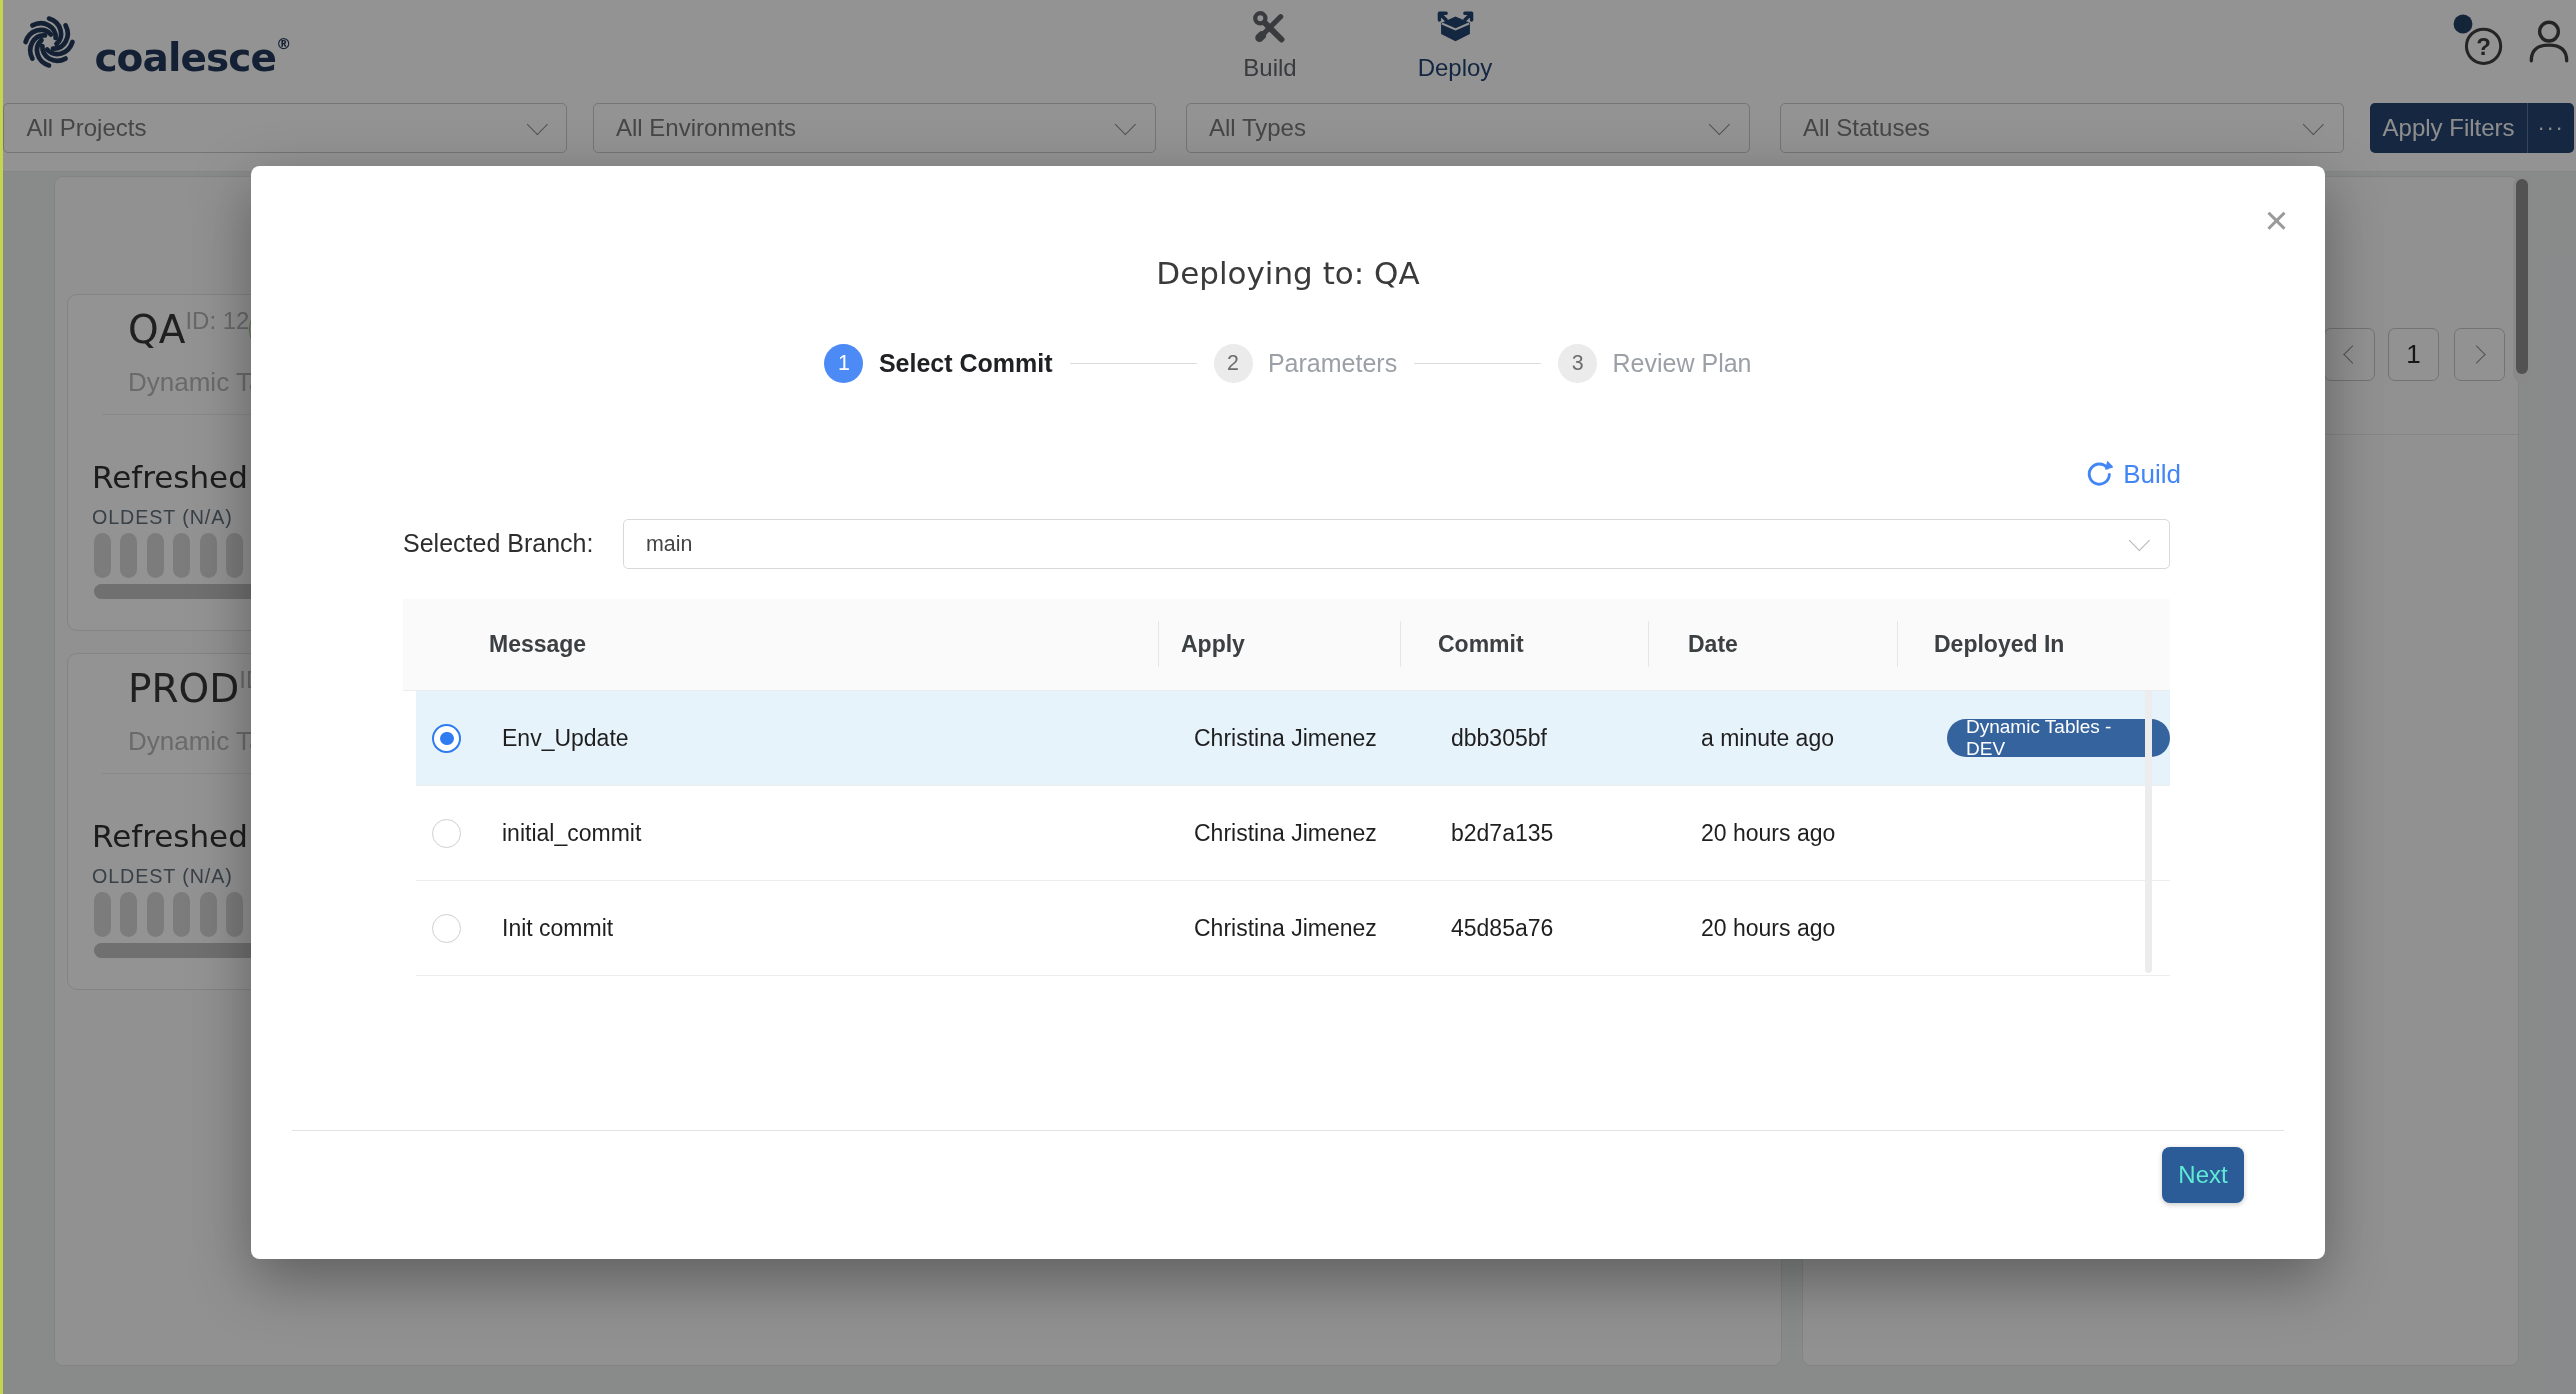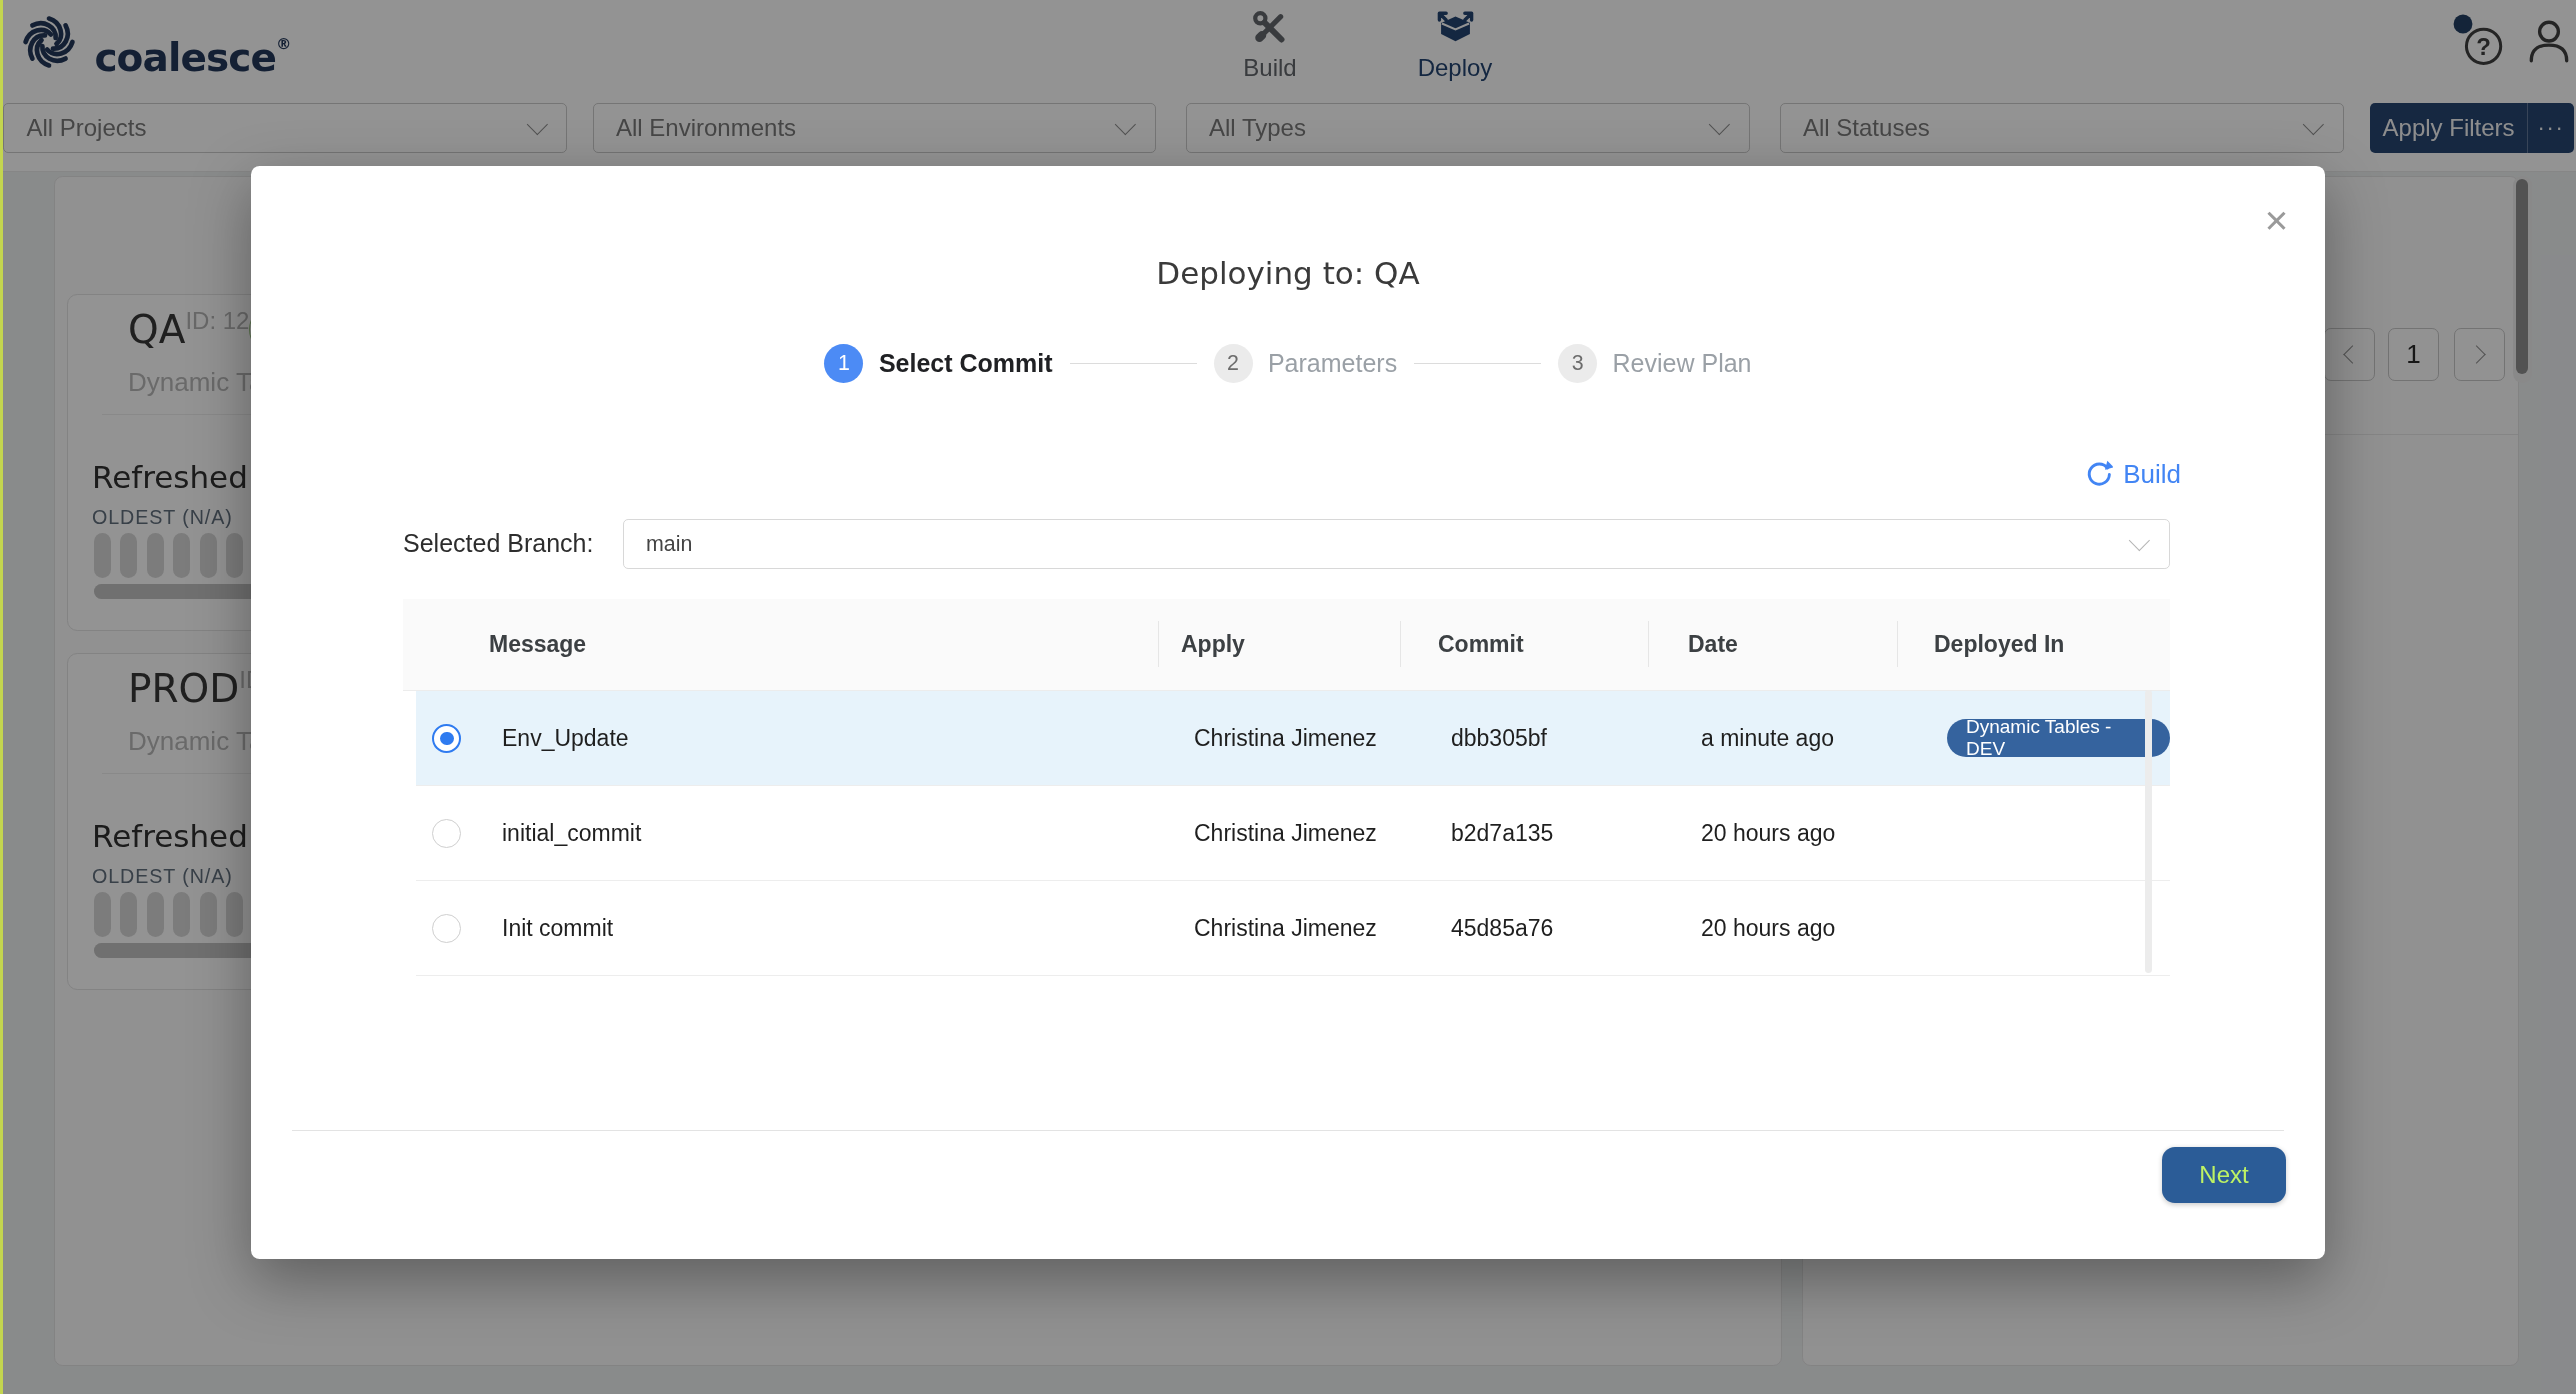--- a/index.html
+++ b/index.html
@@ -95,22 +95,22 @@
   .radio{position:absolute;left:16.3px;top:33px;width:29px;height:29px;border-radius:50%;border:1.7px solid #cfcfcf;
          box-sizing:border-box;background:#fff;}
   .trow.selected .radio{border:2.6px solid #2f7bf0;}
   .radio-dot{position:absolute;left:50%;top:50%;width:13.7px;height:13.7px;margin:-6.9px 0 0 -6.9px;border-radius:50%;background:#2f7bf0;display:none;}
   .trow.selected .radio-dot{display:block;}
   .dbadge{position:absolute;top:28px;height:38px;display:inline-flex;align-items:center;padding:0 19px;border-radius:19px;
           background:#35639e;color:#fff;font-size:19px;font-weight:500;}
   .tbl-scroll{position:absolute;left:1742px;top:91px;width:6.9px;height:283px;background:#ececec;border-radius:3.4px;}
 
   .footer-div{position:absolute;left:41px;right:41px;top:964px;height:0.9px;background:#e3e3e3;}
-  .next-btn{position:absolute;left:1911px;top:981px;width:124px;height:56px;background:#2b5c97;border-radius:13px;
-            color:#bef264;font-size:24px;display:flex;align-items:center;justify-content:center;cursor:pointer;
+  .next-btn{position:absolute;left:1911px;top:981px;width:82px;height:56px;background:#2b5c97;border-radius:8px;
+            color:#5eead4;font-size:24px;display:flex;align-items:center;justify-content:center;cursor:pointer;
             box-shadow:0 1.7px 5.1px rgba(0,0,0,0.2);}
 
   
   .edge{position:absolute;top:0;bottom:0;width:3.4px;background:#c3d54f;z-index:50;}
   .edge.left{left:0;} .edge.right{right:0;}
 
   
   .c-msg{left:86px;} .c-auth{left:778px;} .c-com{left:1035px;} .c-date{left:1285px;} .c-dep{left:1531px;}
   .d1{left:755px;} .d2{left:997px;} .d3{left:1245px;} .d4{left:1494px;}
 </style>

